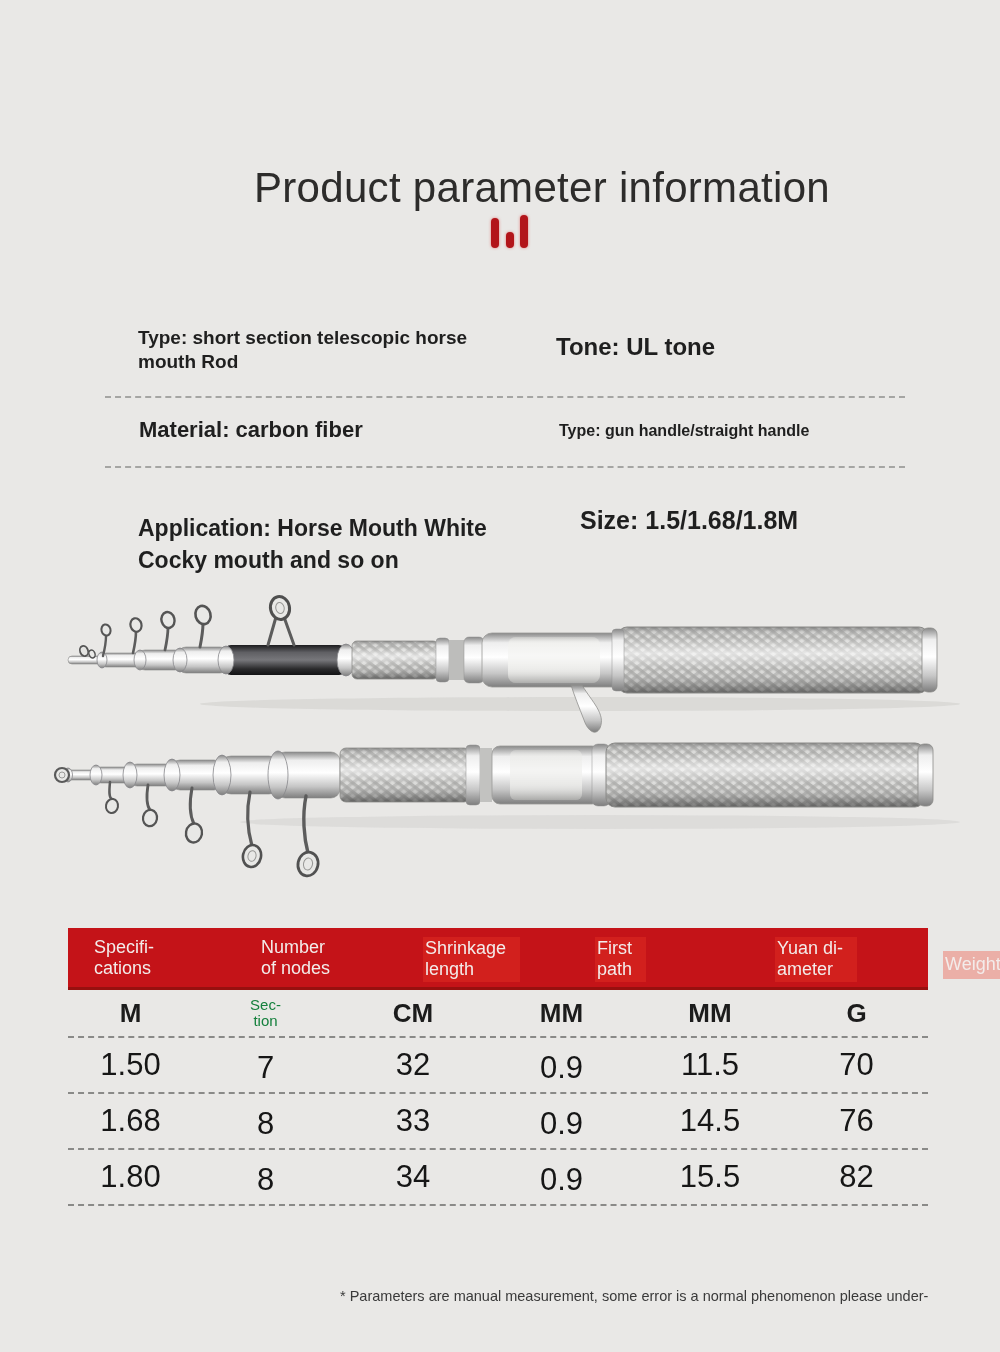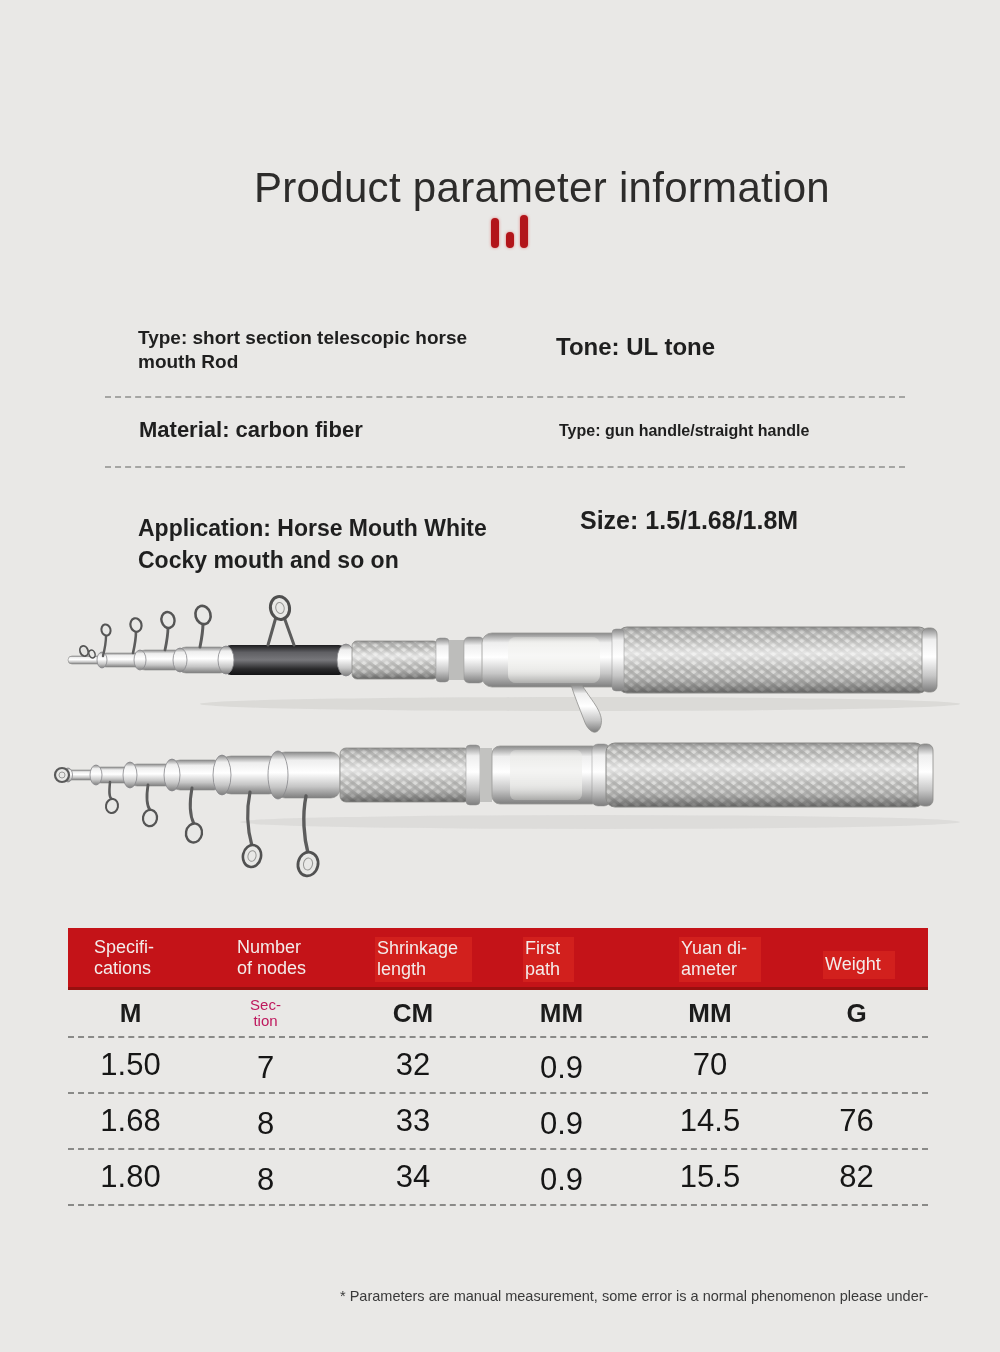--- a/index.html
+++ b/index.html
@@ -23,35 +23,35 @@
   .s3r{left:556px;top:506px;font-size:25px;margin-left:24px;}
 
   .divider{position:absolute;left:105px;width:800px;height:0;border-top:2px dashed #a5a5a3;}
   .d1{top:396px}.d2{top:466px}
 
   .rods{position:absolute;left:40px;top:572px;}
 
   .tablewrap{position:absolute;left:68px;top:928px;width:860px;}
   .grid6{display:grid;grid-template-columns:125px 145px 150px 147px 150px 143px;}
   .thead{height:62px;background:#c41318;color:#f3ecea;font-size:18px;line-height:21px;
-         border-bottom:3px solid #97100f;box-sizing:border-box;}
+         border-bottom:3px solid #97100f;box-sizing:border-box;gap:24px;}
   .hcell{display:flex;flex-direction:column;justify-content:flex-start;padding-top:9px;box-sizing:border-box;}
   .hcell:nth-child(1){padding-left:26px}
   .hcell:nth-child(2){padding-left:44px}
   .hcell:nth-child(3){padding-left:39px}
   .hcell:nth-child(4){padding-left:37px}
   .hcell:nth-child(5){padding-left:46px}
   .hcell:nth-child(6){padding-left:40px;justify-content:center;padding-top:15px;font-size:18px;line-height:25px;}
   .hline{display:block;}
   .patch{background:rgba(240,62,40,0.33);align-self:flex-start;padding:1px 14px 2px 2px;margin-left:-2px;}
 
   .units{height:48px;font-weight:bold;font-size:26px;color:#1c1c1c;
          border-bottom:2px dashed #8a8a88;box-sizing:border-box;}
   .ucell{display:flex;flex-direction:column;align-items:center;justify-content:center;text-align:center;}
-  .ucell.small{font-size:15px;font-weight:400;line-height:16px;color:#be185d;}
+  .ucell.small{font-size:15px;font-weight:400;line-height:16px;color:#15803d;}
   .uline{display:block;}
 
   .trow{height:56px;font-size:31px;color:#161616;border-bottom:2px dashed #8a8a88;box-sizing:border-box;}
   .tcell{display:flex;align-items:center;justify-content:center;}
   .trow .tcell:nth-child(2),.trow .tcell:nth-child(4){transform:translateY(3px);}
 
   .foot{position:absolute;left:340px;top:1224px;width:628px;font-size:14.5px;line-height:20px;color:#3a3a3a;}
   .fline{display:block;margin-top:47px;}
 </style>
 </head>
@@ -278,20 +278,21 @@
       <div class="ucell">
         <span class="uline">G</span>
       </div>
     </div>
 
     <div class="trow grid6">
       <div class="tcell">1.50</div>
       <div class="tcell">7</div>
       <div class="tcell">32</div>
       <div class="tcell">0.9</div>
+      <div class="tcell">11.5</div>
       <div class="tcell">70</div>
     </div>
     <div class="trow grid6">
       <div class="tcell">1.68</div>
       <div class="tcell">8</div>
       <div class="tcell">33</div>
       <div class="tcell">0.9</div>
       <div class="tcell">14.5</div>
       <div class="tcell">76</div>
     </div>

